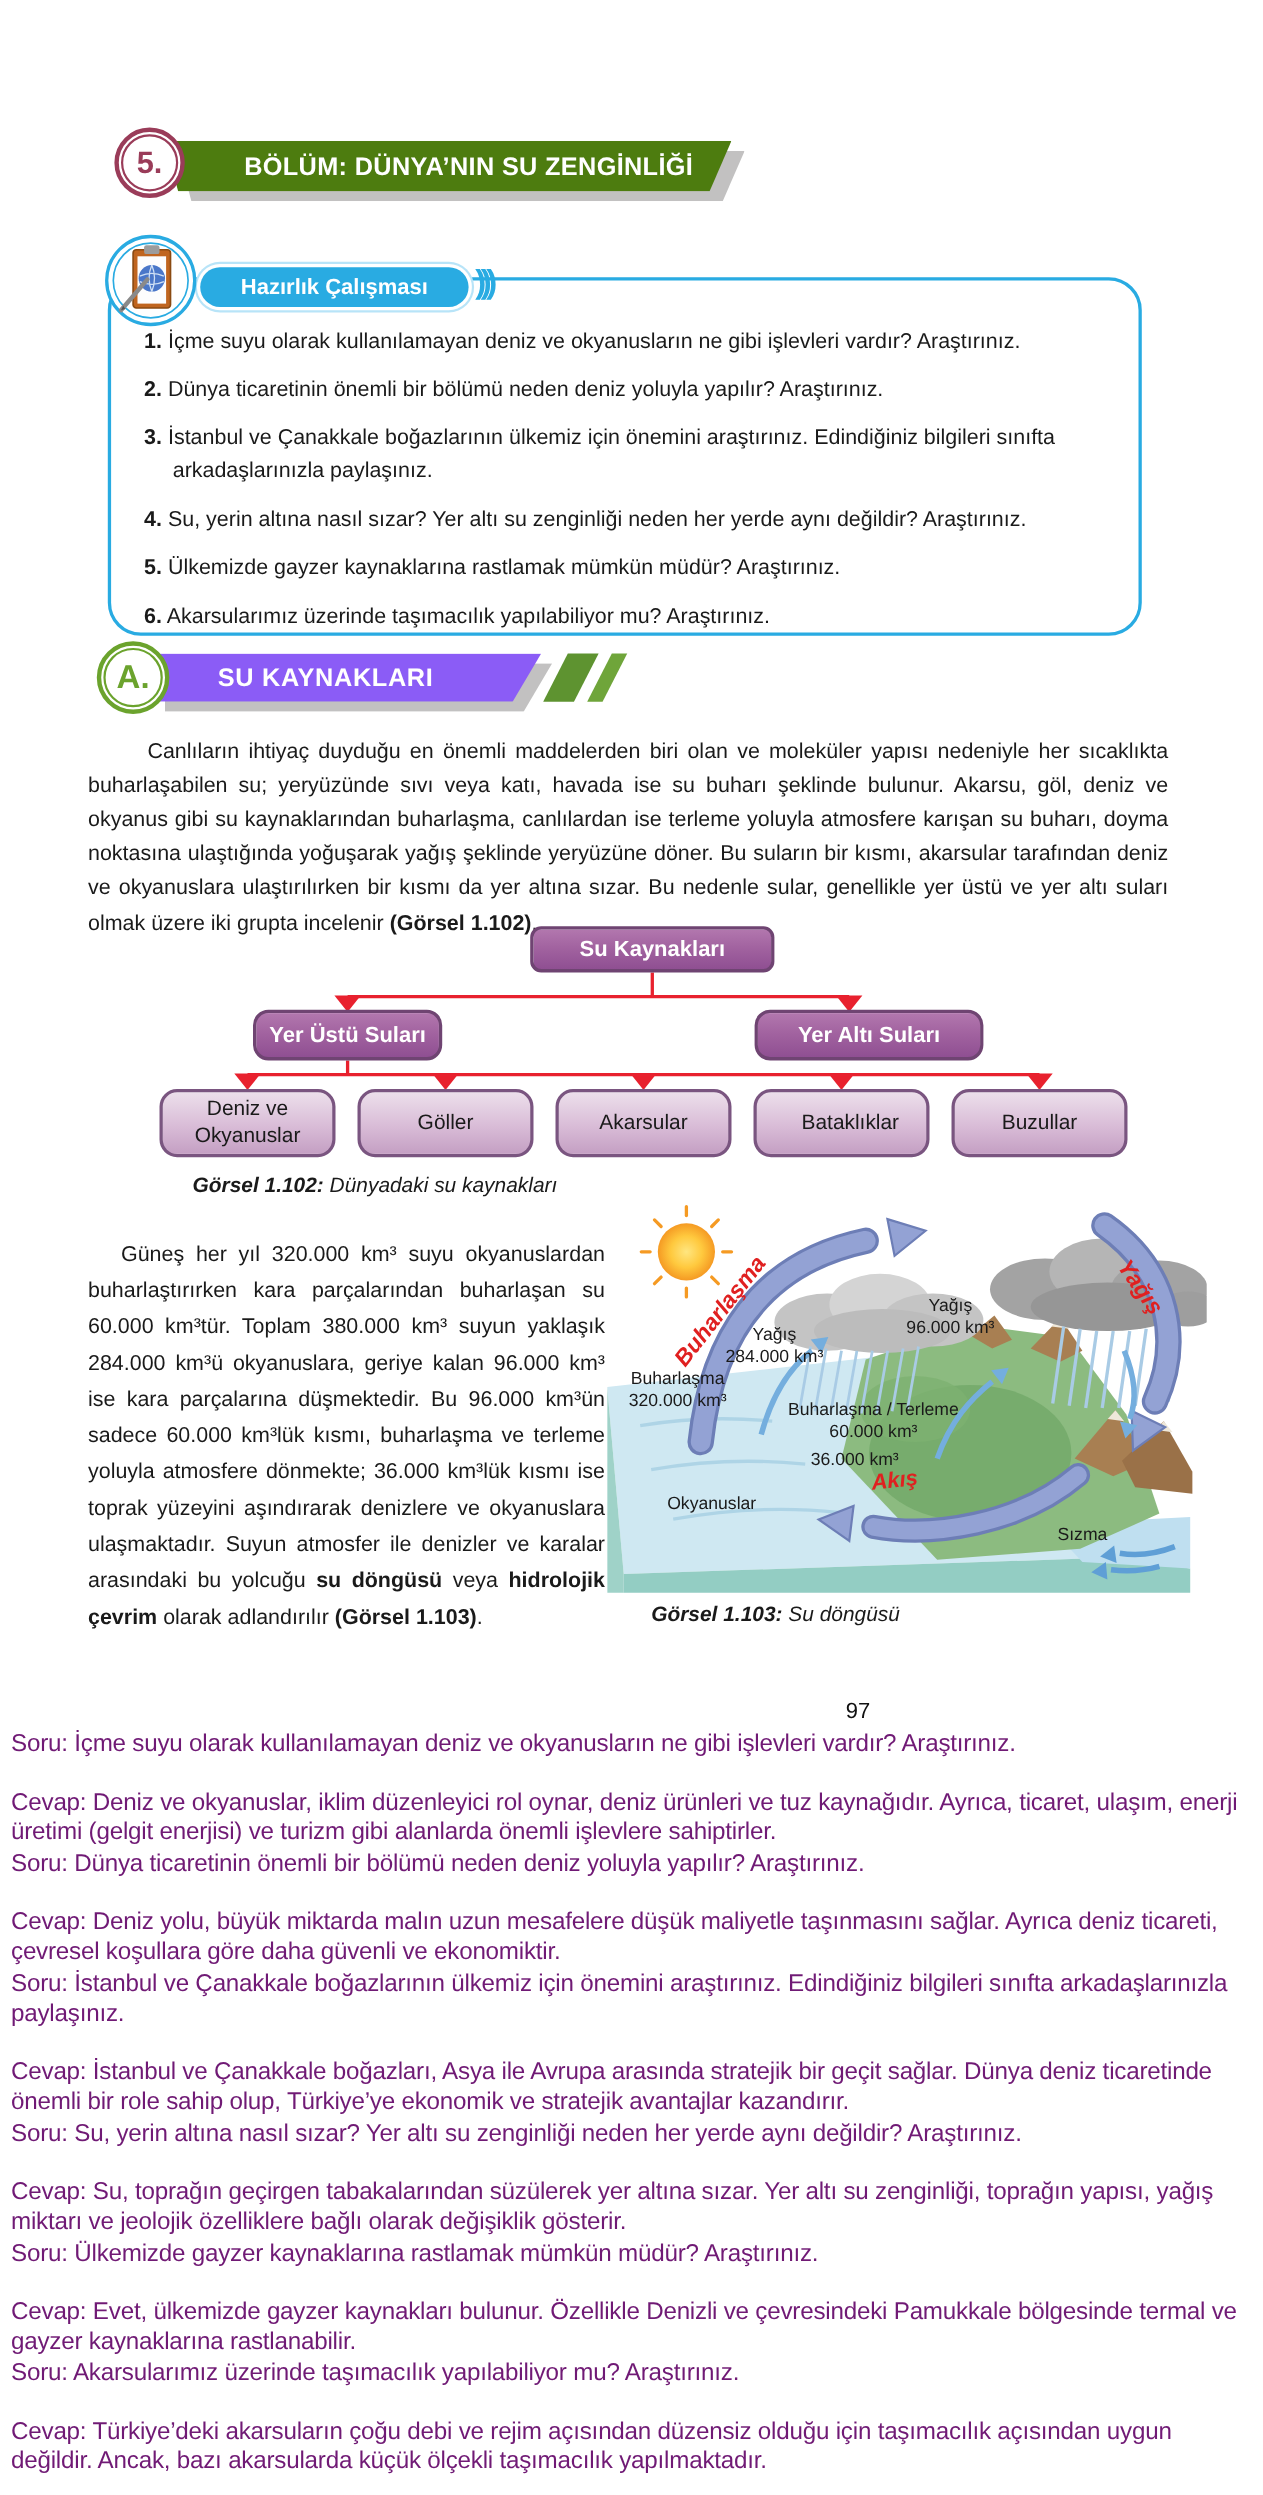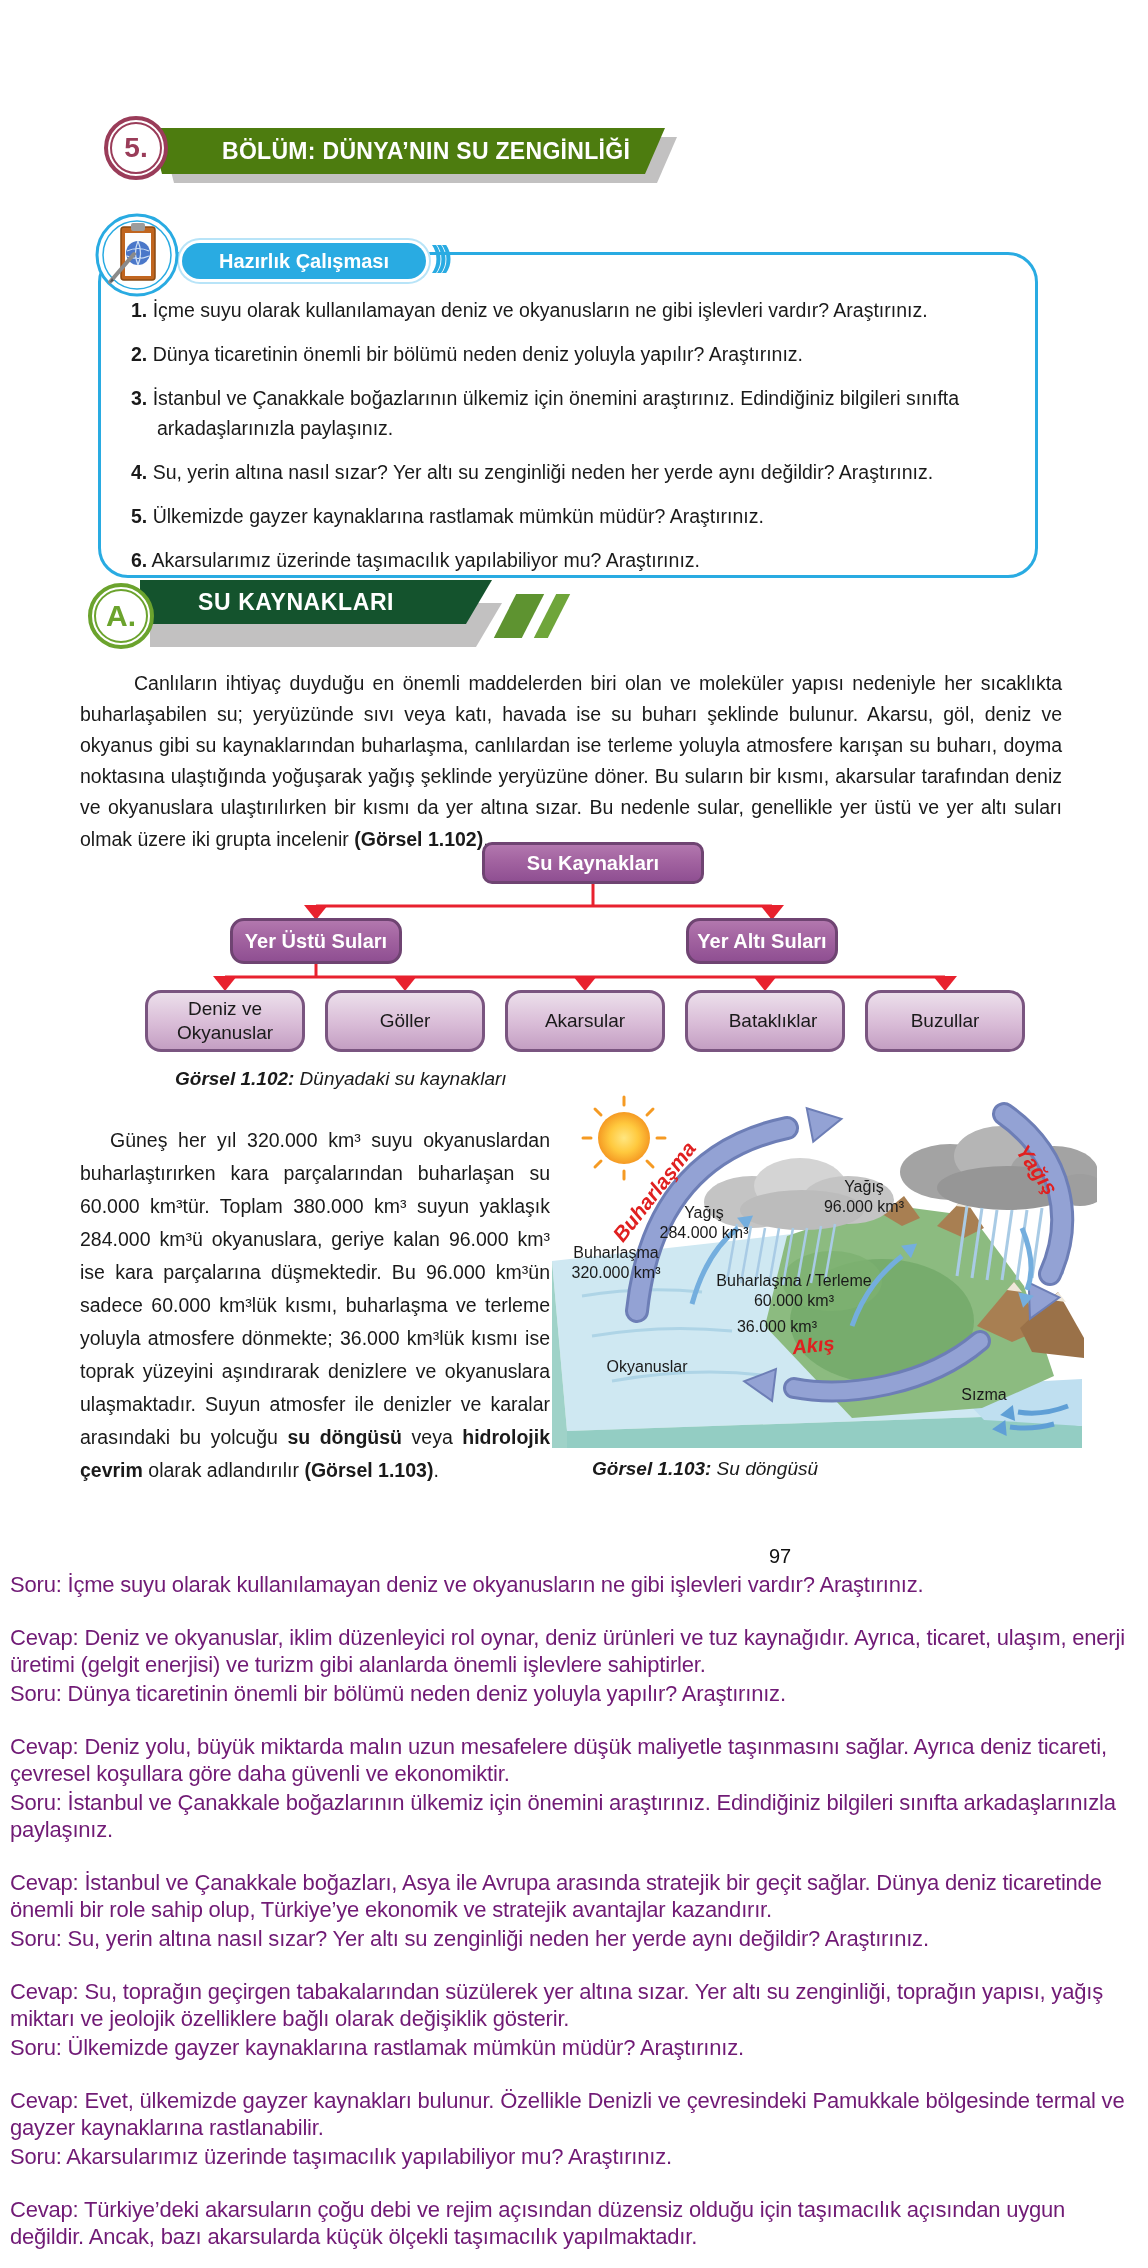--- a/index.html
+++ b/index.html
@@ -49,22 +49,22 @@
     position:absolute; left:432px; top:240px; color:#29abe2; font-weight:bold;
     font-size:30px; letter-spacing:-5px; z-index:6;
   }
   .prep-icon-wrap { position:absolute; left:94px; top:212px; z-index:7; }
   
   .secA-banner-shadow {
     position:absolute; left:150px; top:603px; width:352px; height:44px;
     background:#c2c1c1; clip-path:polygon(0 0,100% 0,calc(100% - 26px) 100%,0 100%);
   }
   .secA-banner {
-    position:absolute; left:140px; top:580px; width:352px; height:44px;
-    background:#14532d; clip-path:polygon(0 0,100% 0,calc(100% - 26px) 100%,0 100%);
+    position:absolute; left:140px; top:594px; width:352px; height:44px;
+    background:#8b5cf6; clip-path:polygon(0 0,100% 0,calc(100% - 26px) 100%,0 100%);
     color:#fff; font-weight:bold; font-size:23px; line-height:44px;
     padding-left:58px; box-sizing:border-box; letter-spacing:.6px;
   }
   .secA-stripe { position:absolute; top:594px; height:44px; transform:skewX(-27deg); }
   .secA-stripe.s1 { left:505px; width:28px; background:#5e9330; }
   .secA-stripe.s2 { left:545px; width:14px; background:#6fa53a; }
   .secA-letter { left:88px; top:583px; width:66px; height:66px;
     border:4px solid #6ba32d; color:#6ba32d; font-size:30px; }
   .main-par {
     position:absolute; left:80px; top:648px; width:982px;
@@ -165,21 +165,21 @@
       <polygon points="213,140 237,140 225,155"></polygon>
       <polygon points="393,140 417,140 405,155"></polygon>
       <polygon points="573,140 597,140 585,155"></polygon>
       <polygon points="753,140 777,140 765,155"></polygon>
       <polygon points="933,140 957,140 945,155"></polygon>
     </g>
   </svg>
 
   <div class="fc-box fc-purple" style="left:482px; top:842px; width:222px; height:42px;">Su Kaynakları</div>
   <div class="fc-box fc-purple" style="left:230px; top:918px; width:172px; height:46px; border-radius:14px;">Yer Üstü Suları</div>
-  <div class="fc-box fc-purple" style="left:686px; top:918px; width:152px; height:46px; border-radius:14px;">Yer Altı Suları</div>
+  <div class="fc-box fc-purple" style="left:686px; top:918px; width:208px; height:46px; border-radius:14px;">Yer Altı Suları</div>
   <div class="fc-box fc-pink" style="left:145px; top:990px; width:160px; height:62px;">Deniz ve Okyanuslar</div>
   <div class="fc-box fc-pink" style="left:325px; top:990px; width:160px; height:62px;">Göller</div>
   <div class="fc-box fc-pink" style="left:505px; top:990px; width:160px; height:62px;">Akarsular</div>
   <div class="fc-box fc-pink" style="left:685px; top:990px; width:160px; height:62px;padding-left:16px;">Bataklıklar</div>
   <div class="fc-box fc-pink" style="left:865px; top:990px; width:160px; height:62px;">Buzullar</div>
 
   <div class="caption" style="left:175px; top:1068px;"><span class="cap-label">Görsel 1.102:</span><span> Dünyadaki su kaynakları</span></div>
 
   <p class="col-par"><span>Güneş her yıl 320.000 km³ suyu okyanuslardan buharlaştırırken kara parçalarından buharlaşan su 60.000 km³tür. Toplam 380.000 km³ suyun yaklaşık 284.000 km³ü okyanuslara, geriye kalan 96.000 km³ ise kara parçalarına düşmektedir. Bu 96.000 km³ün sadece 60.000 km³lük kısmı, buharlaşma ve terleme yoluyla atmosfere dönmekte; 36.000 km³lük kısmı ise toprak yüzeyini aşındırarak denizlere ve okyanuslara ulaşmaktadır. Suyun atmosfer ile denizler ve karalar arasındaki bu yolcuğu </span><b>su döngüsü</b><span> veya </span><b>hidrolojik çevrim</b><span> olarak adlandırılır </span><b>(Görsel 1.103)</b><span>.</span></p>
 

